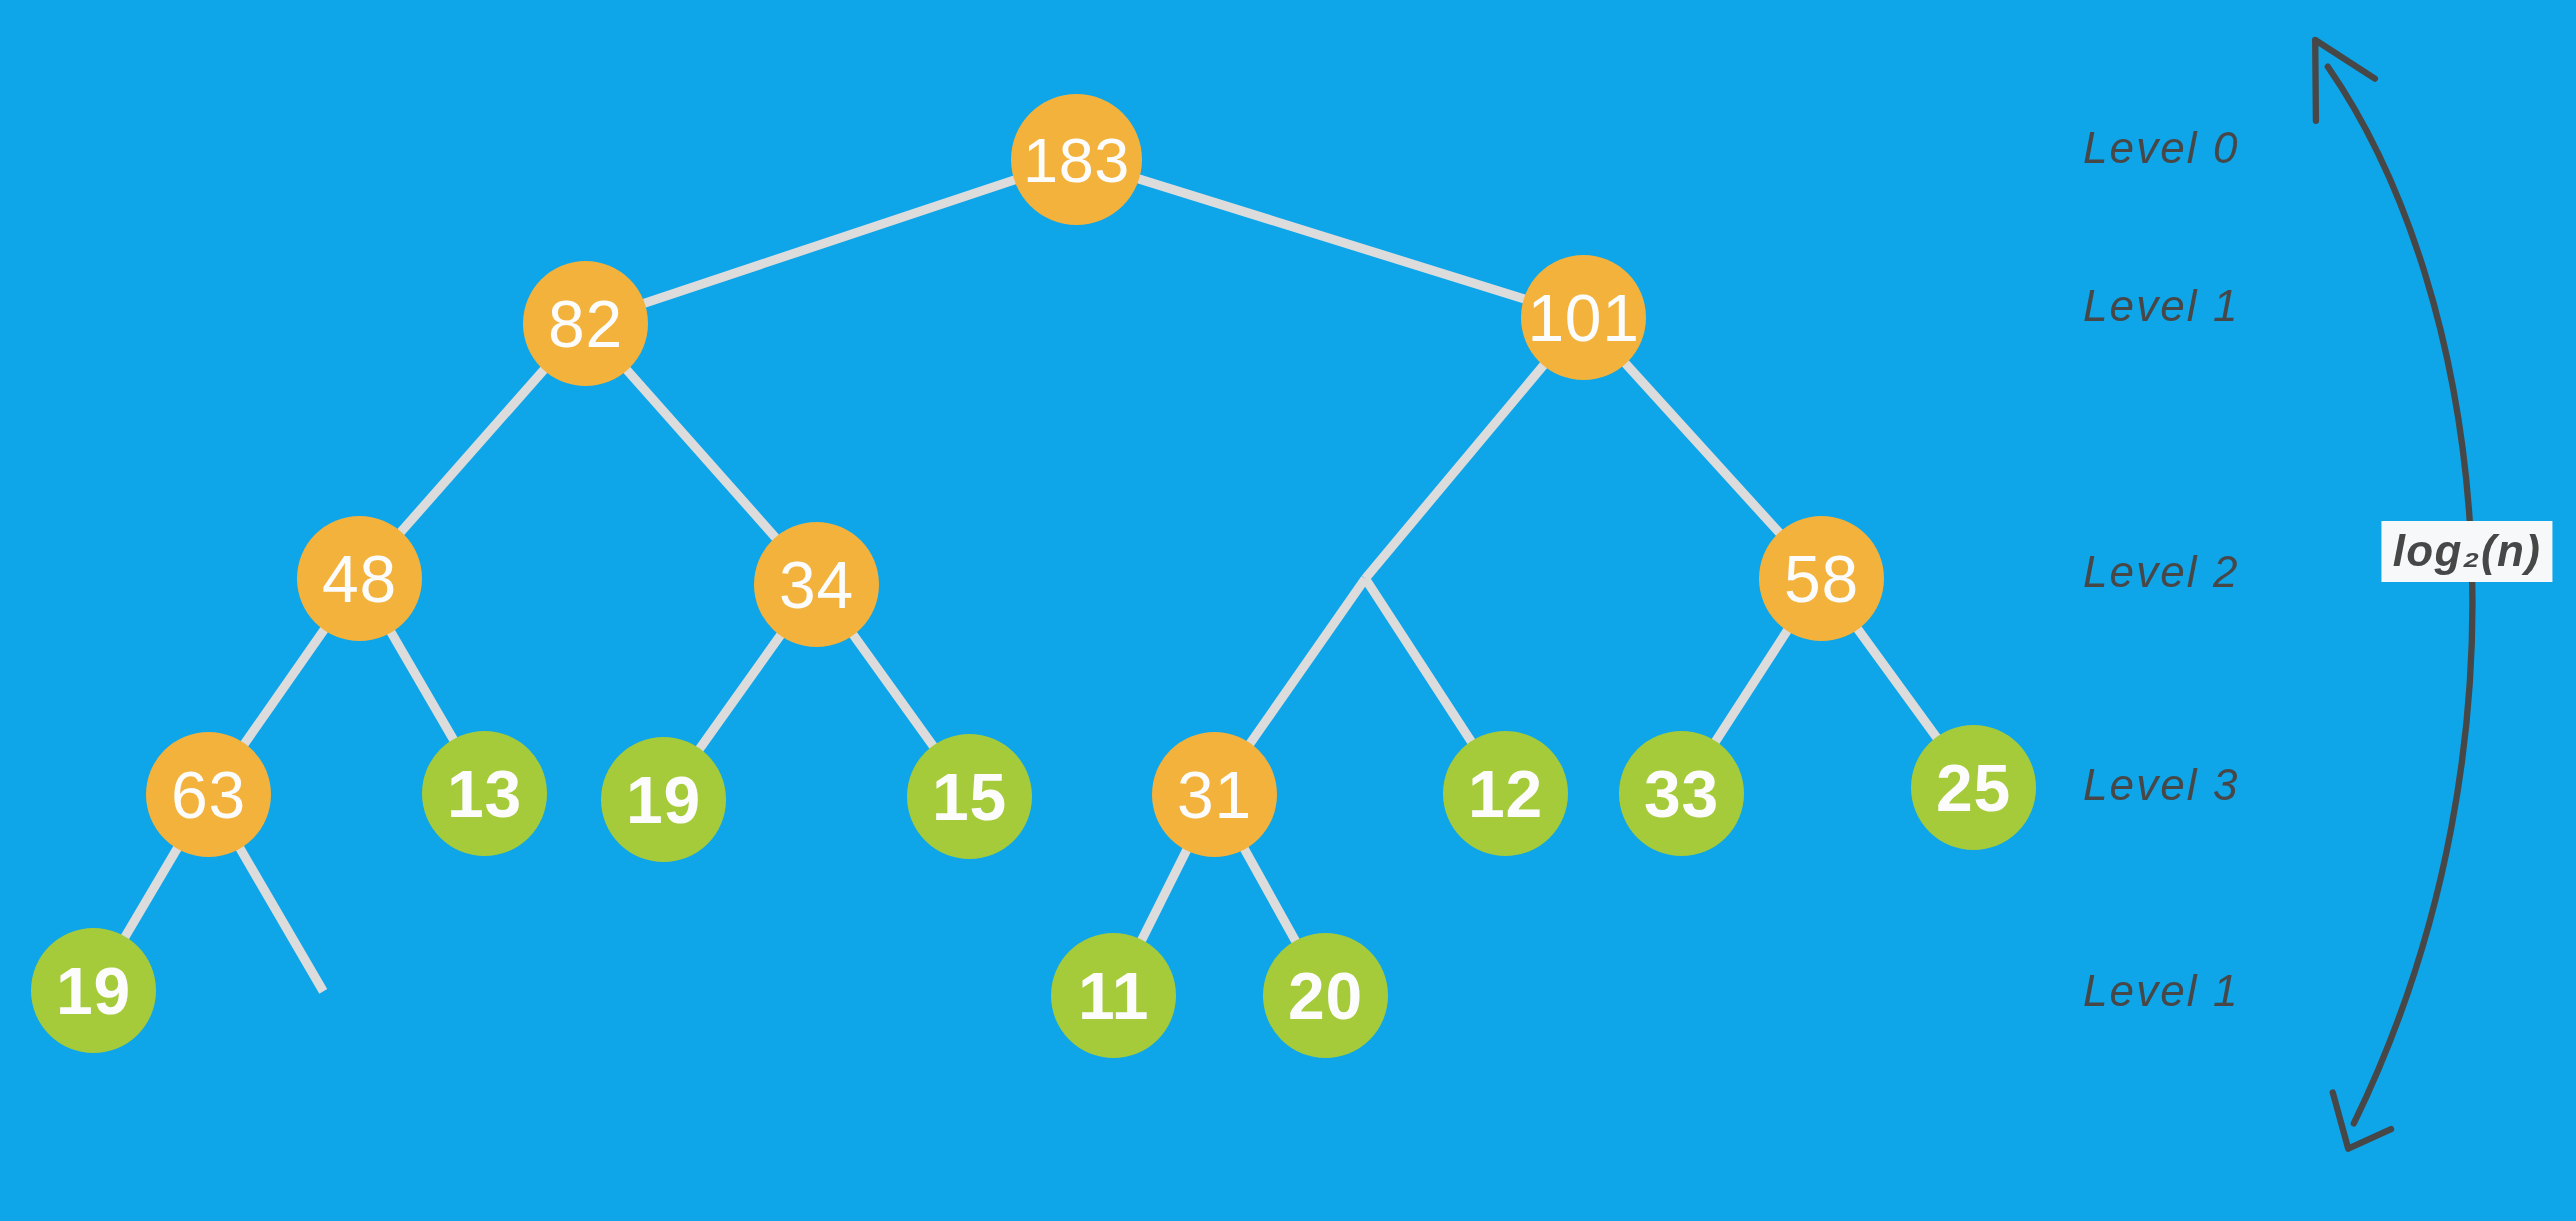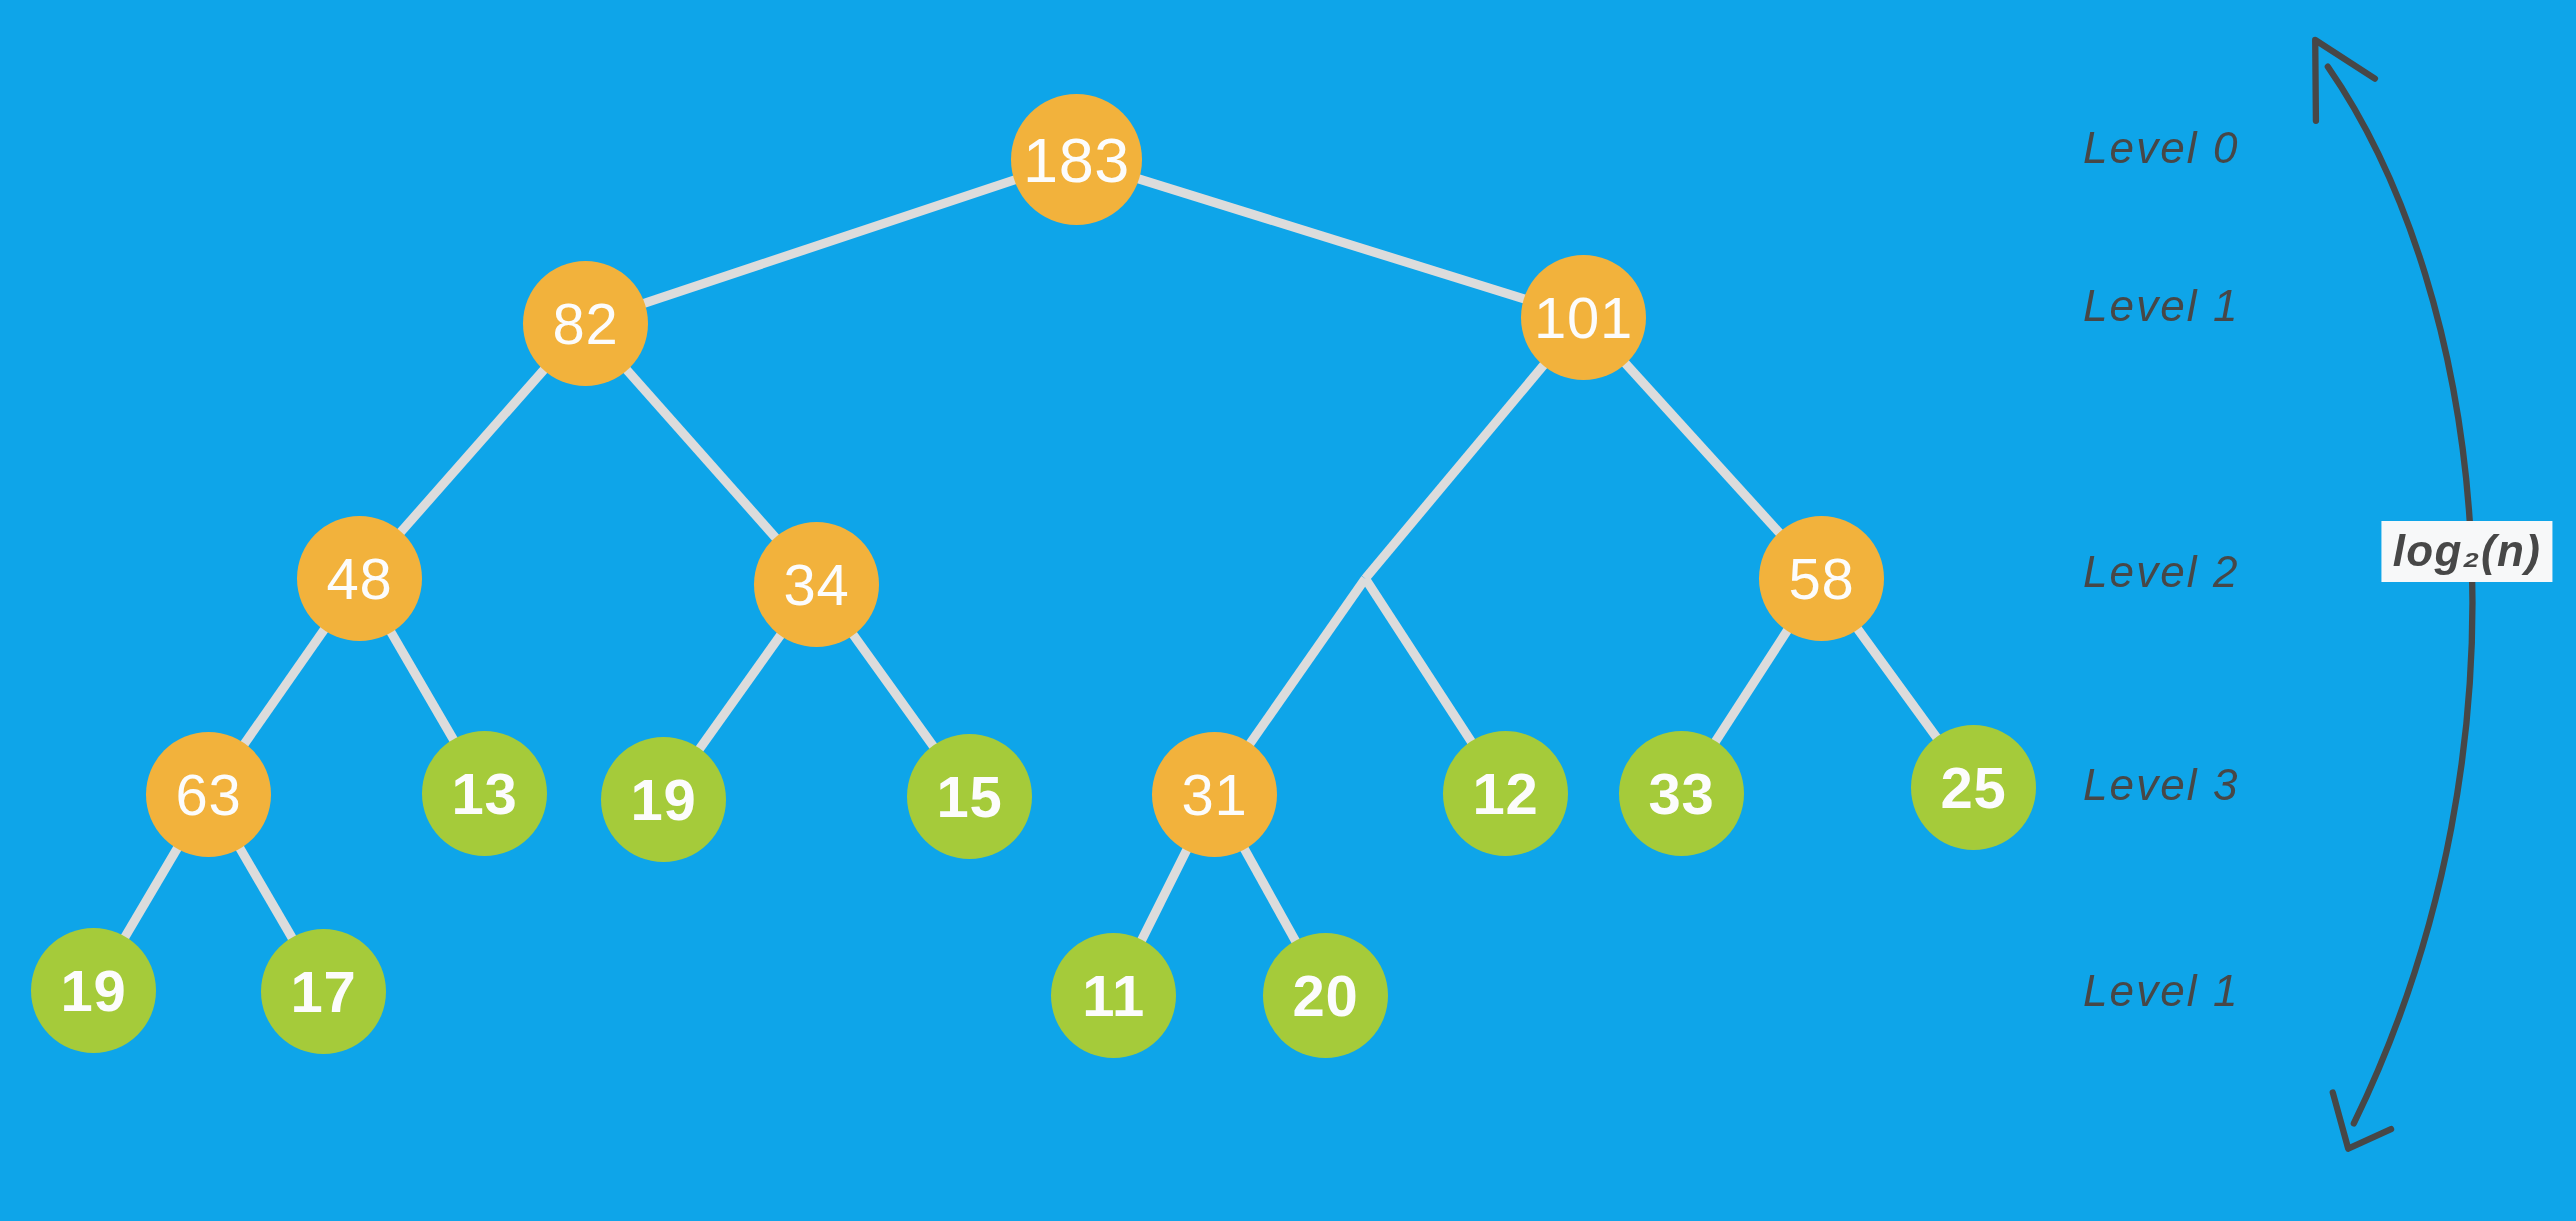--- a/index.html
+++ b/index.html
@@ -10,21 +10,21 @@
     overflow:hidden;
     font-family:"Liberation Sans",sans-serif;
   }
   #wires{position:absolute;left:0;top:0;width:2576px;height:1221px;}
   .node{
     position:absolute;
     width:125px;height:125px;
     border-radius:50%;
     display:flex;align-items:center;justify-content:center;
     color:#fcfcfc;
-    font-size:58px;
+    font-size:66px;
     font-weight:400;
     letter-spacing:0.7px;
     user-select:none;
   }
   .node.root{width:131px;height:131px;font-size:63px;}
   .node.internal{background:#f2b23c;}
   .node.leaf{background:#a5cb3a;font-weight:bold;}
   .lvl{
     position:absolute;
     left:2083px;
@@ -92,21 +92,20 @@
   <div class="node internal" style="left:1759px;top:516px">58</div>
   <div class="node internal" style="left:146px;top:732px">63</div>
   <div class="node leaf" style="left:422px;top:731px">13</div>
   <div class="node leaf" style="left:601px;top:737px">19</div>
   <div class="node leaf" style="left:907px;top:734px">15</div>
   <div class="node internal" style="left:1152px;top:732px">31</div>
   <div class="node leaf" style="left:1443px;top:731px">12</div>
   <div class="node leaf" style="left:1619px;top:731px">33</div>
   <div class="node leaf" style="left:1911px;top:725px">25</div>
   <div class="node leaf" style="left:31px;top:928px">19</div>
-  <div class="node leaf" style="left:261px;top:929px">17</div>
   <div class="node leaf" style="left:1051px;top:933px">11</div>
   <div class="node leaf" style="left:1263px;top:933px">20</div>
 
   <div class="lvl" style="top:126px">Level 0</div>
   <div class="lvl" style="top:284px">Level 1</div>
   <div class="lvl" style="top:550px">Level 2</div>
   <div class="lvl" style="top:763px">Level 3</div>
   <div class="lvl" style="top:969px">Level 1</div>
 
   <div class="formula">log₂(n)</div>

